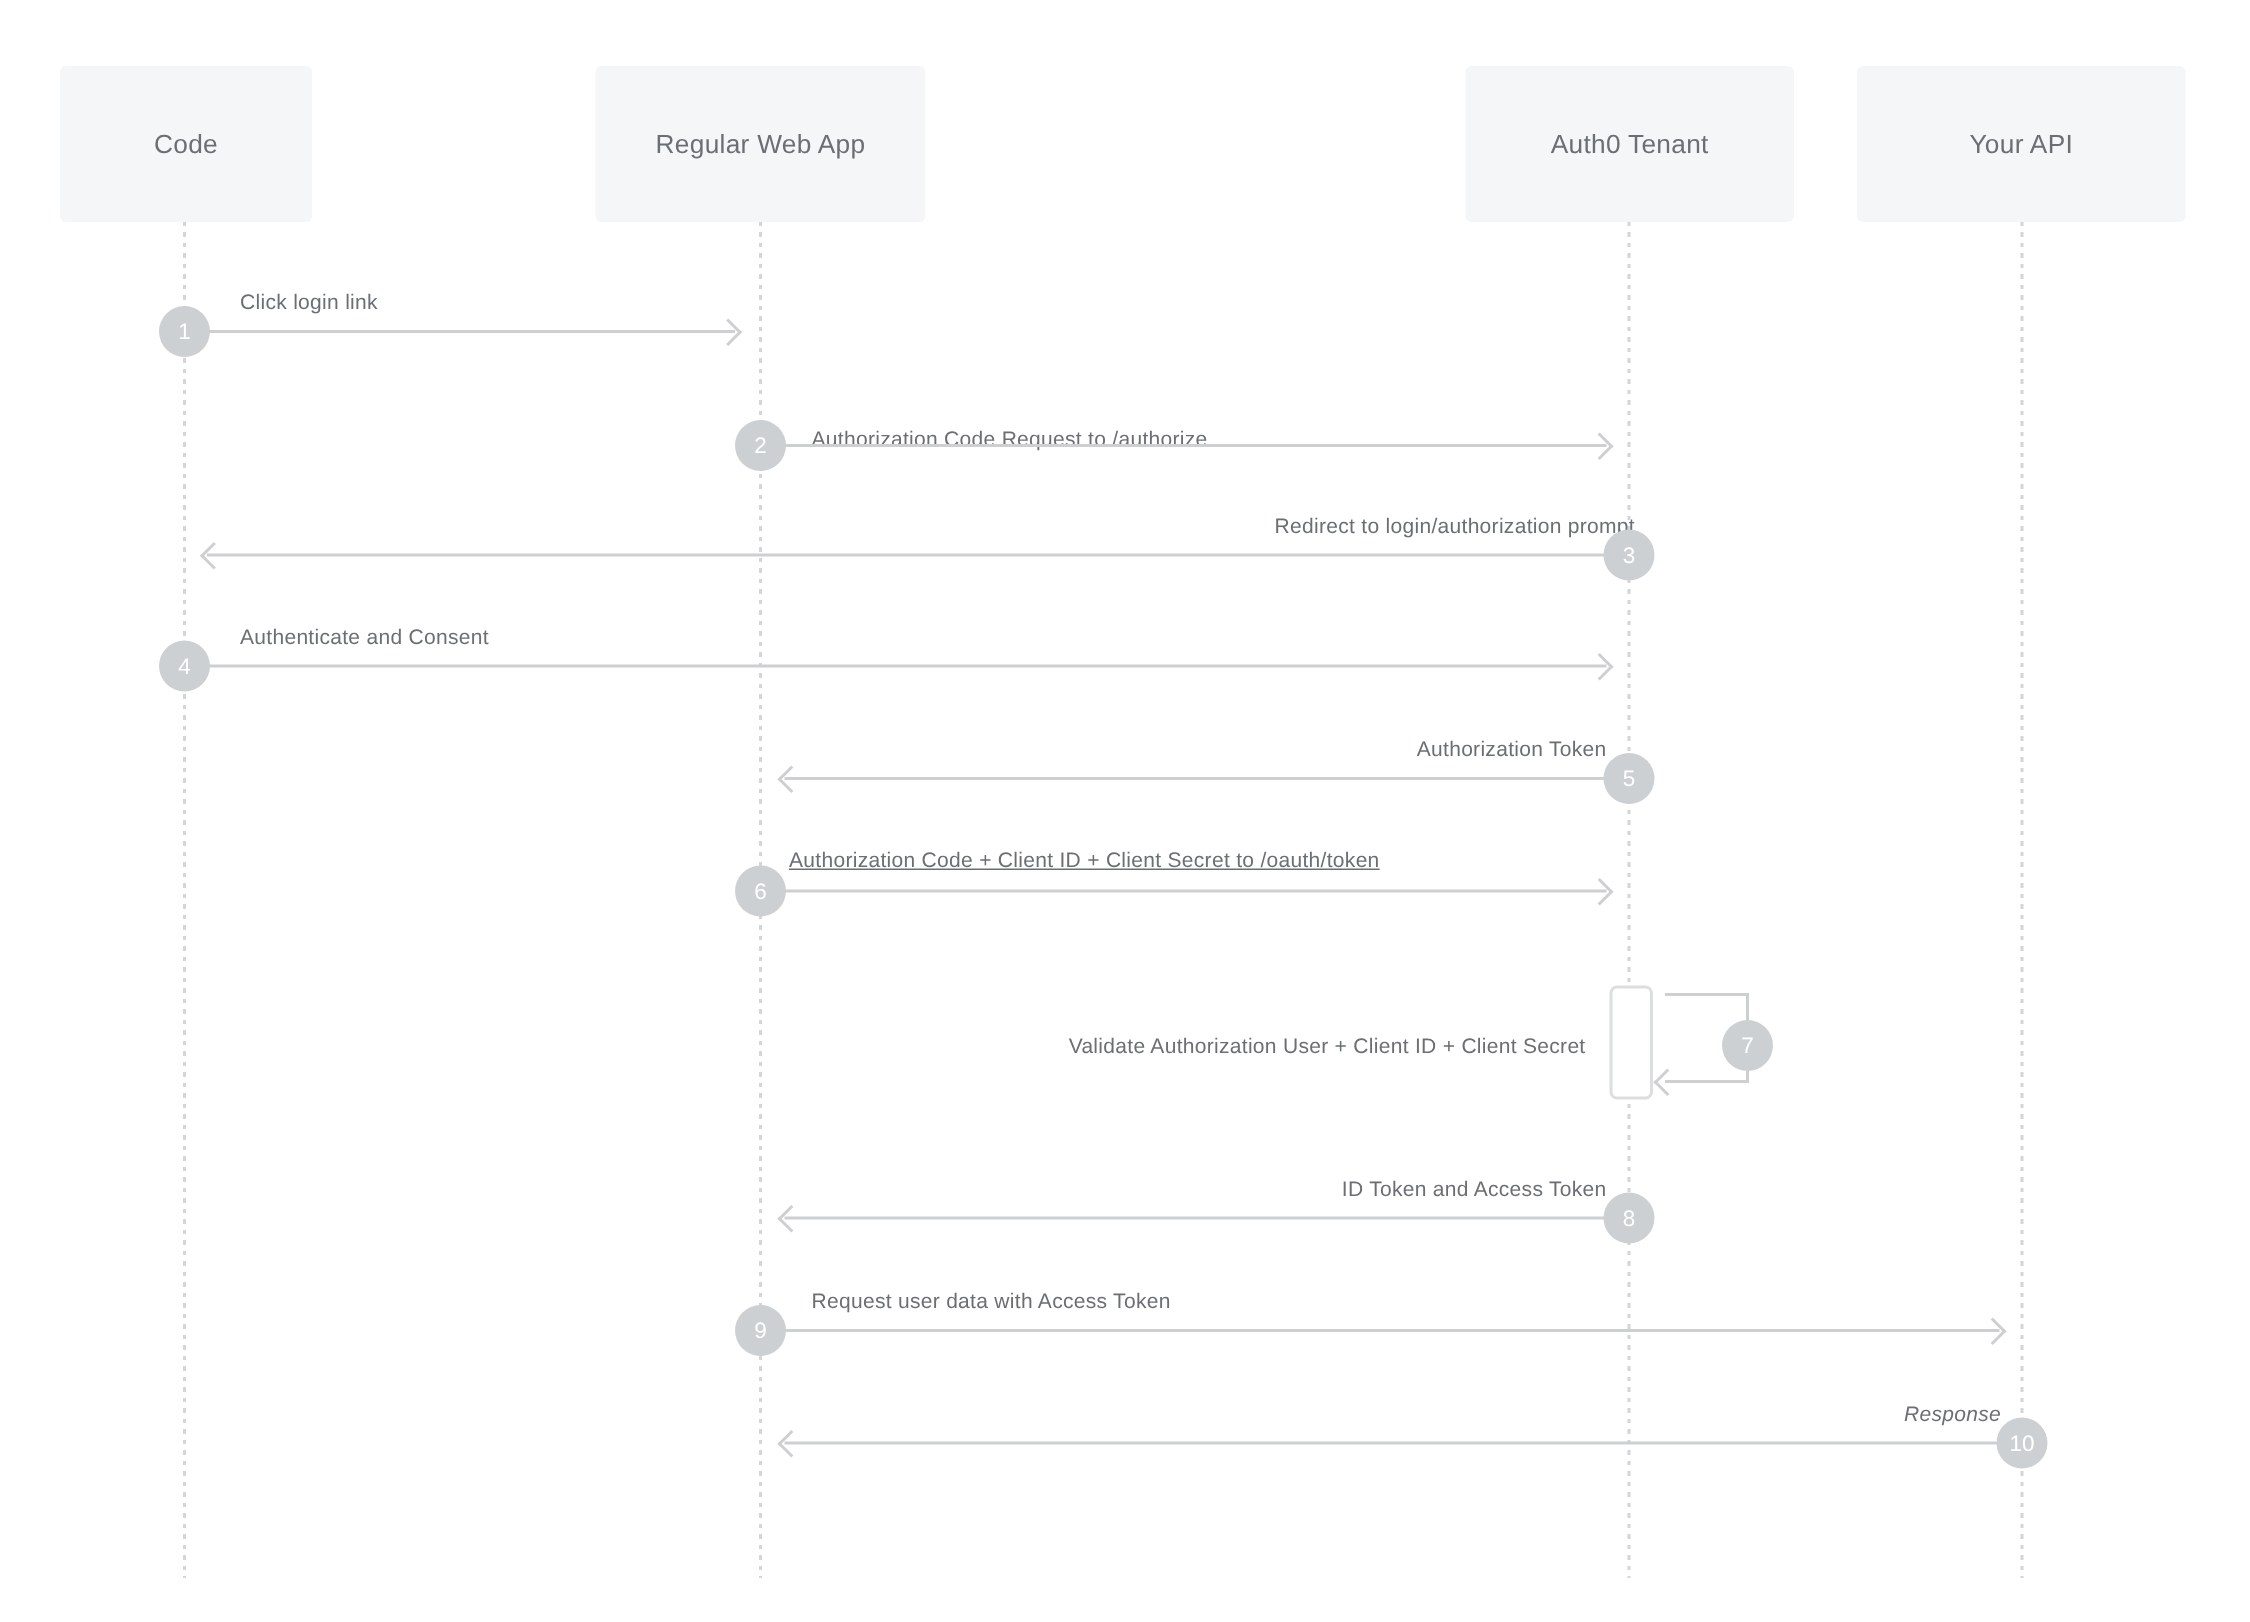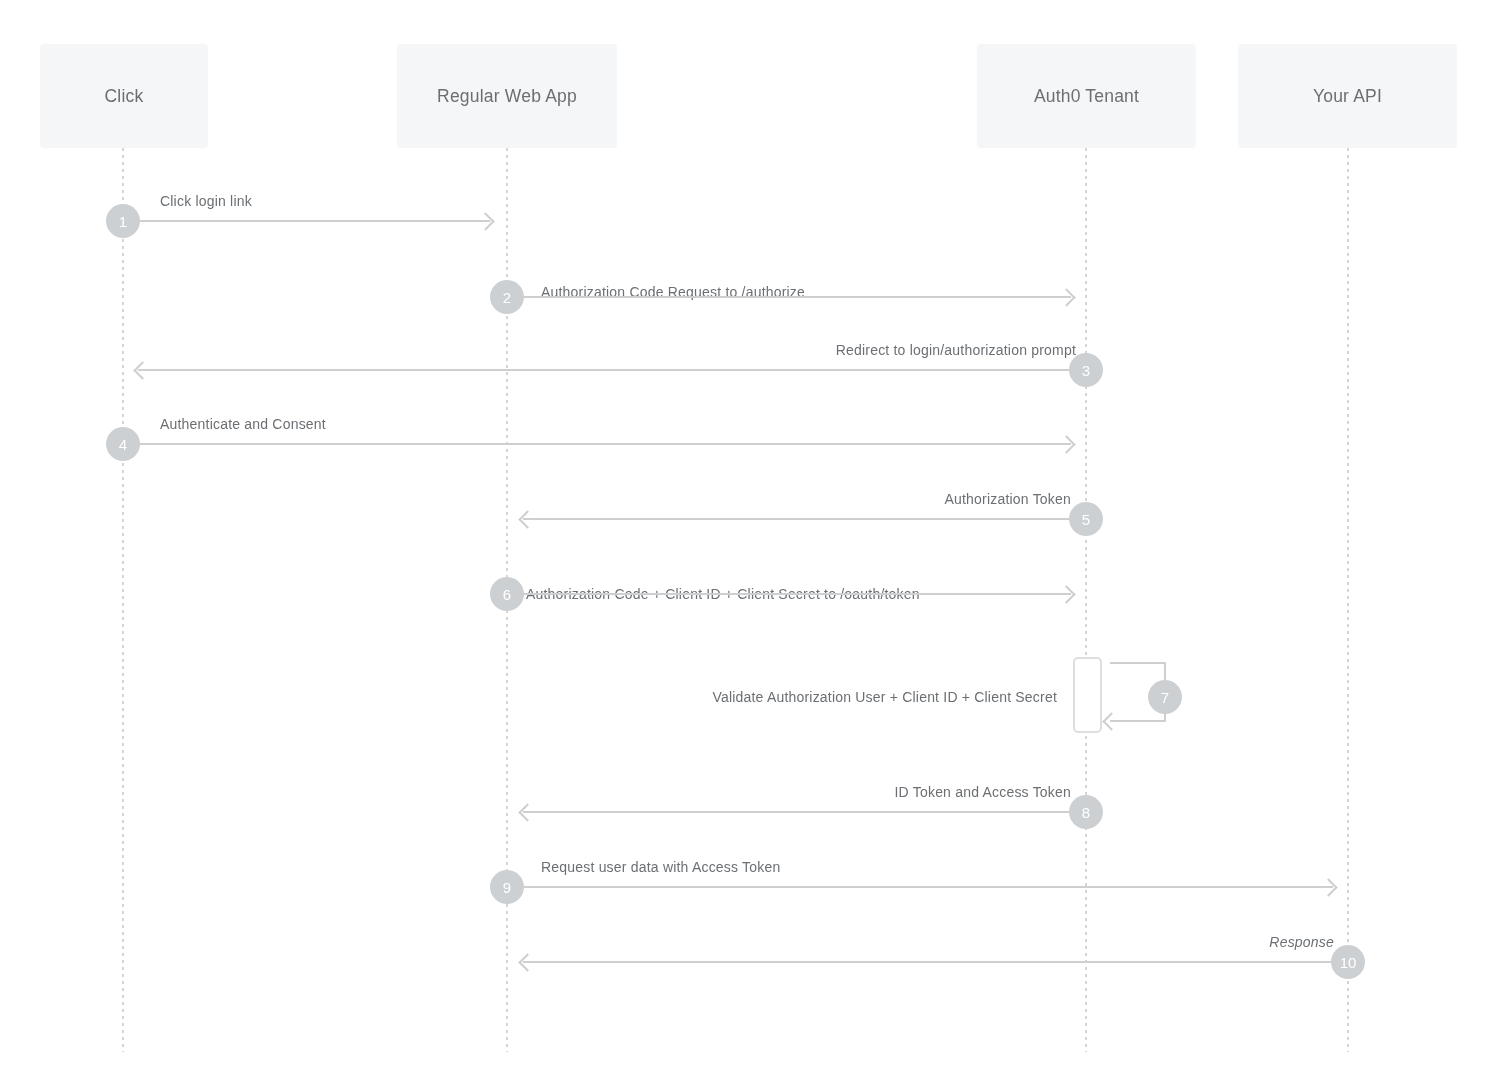--- a/index.html
+++ b/index.html
@@ -113,21 +113,21 @@
     transform: rotate(-45deg);
     z-index: 2;
   }
 </style>
 </head>
 <body>
 
 <div class="diagram">
 
   <div class="actor" style="left:40px;  width:168px;">
-    <span>Click</span>
+    <span>Code</span>
   </div>
   <div class="actor" style="left:397px; width:220px;">
     <span>Regular Web App</span>
   </div>
   <div class="actor" style="left:977px; width:219px;">
     <span>Auth0 Tenant</span>
   </div>
   <div class="actor" style="left:1238px; width:219px;">
     <span>Your API</span>
   </div>
@@ -138,33 +138,33 @@
   <div class="lifeline" style="left:1347px;"></div>
 
   <div class="msg-label" style="left:160px; top:189px;">Click login link</div>
   <div class="arrow right" style="left:123px; top:220px; width:367px;"></div>
   <div class="badge" style="left:106px; top:204px;">1</div>
 
   <div class="msg-label" style="left:541px; top:280px;">Authorization Code Request to /authorize</div>
   <div class="arrow right" style="left:507px; top:296px; width:564px;"></div>
   <div class="badge" style="left:490px; top:280px;">2</div>
 
-  <div class="msg-label" style="right:424px; top:338px;">Redirect to login/authorization prompt</div>
+  <div class="msg-label" style="right:410px; top:338px;">Redirect to login/authorization prompt</div>
   <div class="arrow left" style="left:138px; top:369px; width:948px;"></div>
   <div class="badge" style="left:1069px; top:353px;">3</div>
 
   <div class="msg-label" style="left:160px; top:412px;text-align:right;">Authenticate and Consent</div>
   <div class="arrow right" style="left:123px; top:443px; width:948px;"></div>
   <div class="badge" style="left:106px; top:427px;">4</div>
 
   <div class="msg-label" style="right:429px; top:487px;">Authorization Token</div>
   <div class="arrow left" style="left:523px; top:518px; width:563px;"></div>
   <div class="badge" style="left:1069px; top:502px;">5</div>
 
-  <div class="msg-label" style="left:526px; top:582px;">Authorization Code + Client ID + Client Secret to /oauth/token</div>
+  <div class="msg-label" style="left:526px; top:561px;text-decoration:underline;">Authorization Code + Client ID + Client Secret to /oauth/token</div>
   <div class="arrow right" style="left:507px; top:593px; width:564px;"></div>
   <div class="badge" style="left:490px; top:577px;">6</div>
 
   <div class="msg-label" style="right:443px; top:685px;">Validate Authorization User + Client ID + Client Secret</div>
   <div class="activation"></div>
   <div class="selfloop"></div>
   <div class="loop-arrowhead"></div>
   <div class="badge" style="left:1148px; top:680px;">7</div>
 
   <div class="msg-label" style="right:429px; top:780px;">ID Token and Access Token</div>

